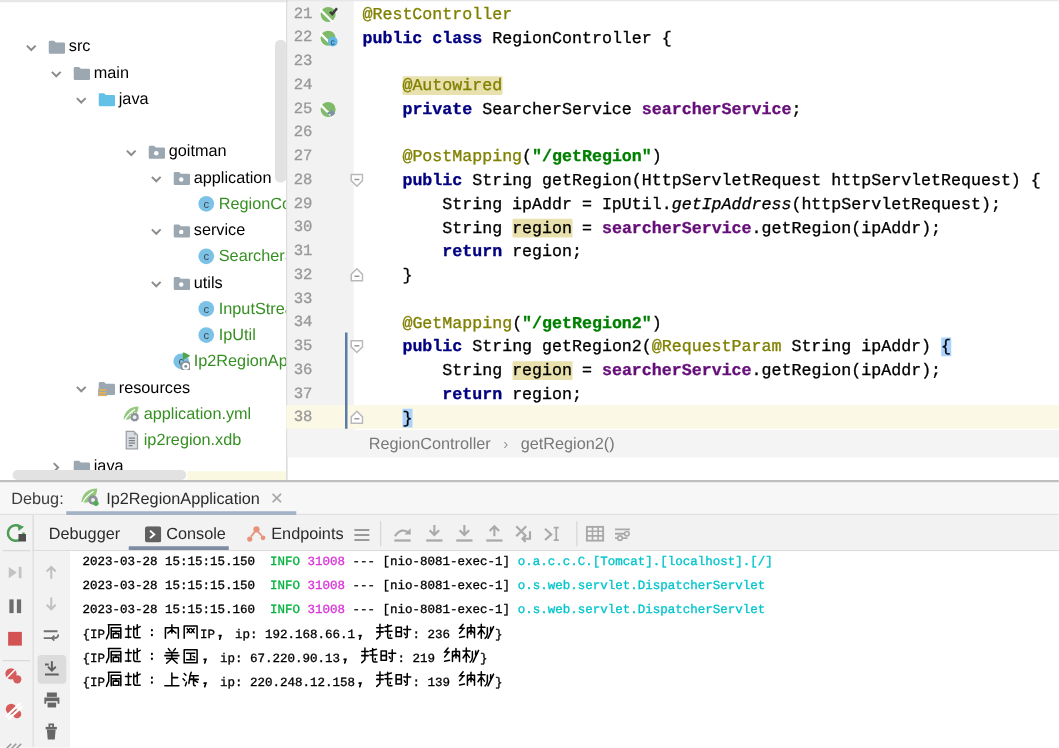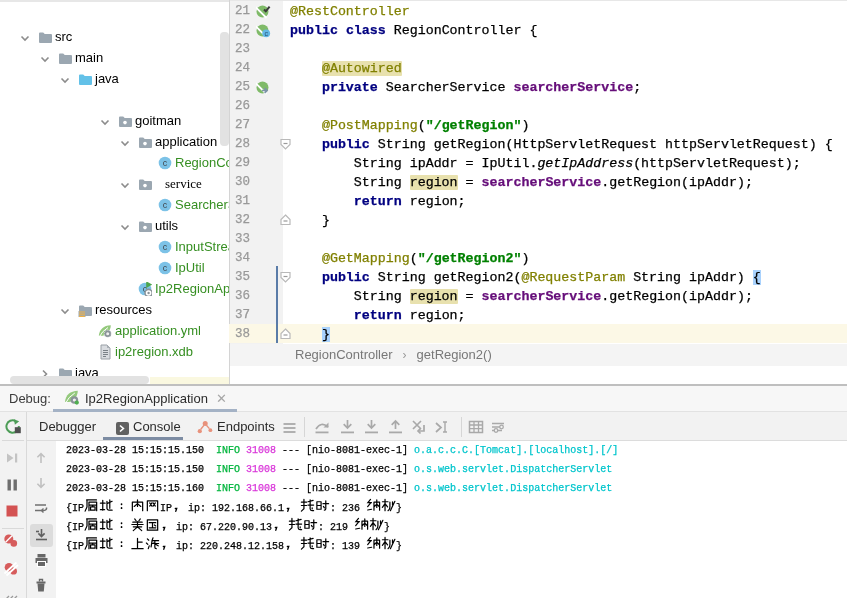--- a/index.html
+++ b/index.html
@@ -149,21 +149,21 @@
           <svg style="" width="11" height="11" viewBox="0 0 11 11">
             <path d="M2.5 4.5l3.5 3.5 3.5-3.5" fill="none" stroke="#8c8c8c" stroke-width="1.6"></path>
           </svg>
         </span>
         <span class="ti" style="left:138px">
           <svg style="" width="14" height="14" viewBox="0 0 14 14">
             <path d="M1 3.5q0-1 1-1h3.2l1.5 1.5H13q1 0 1 1V12q0 1-1 1H2q-1 0-1-1z" fill="#9ba7b1"></path>
             <circle cx="7" cy="8.6" r="1.8" fill="#fff"></circle>
           </svg>
         </span>
-        <span class="tl" style="left:165px;font-family:Liberation Serif, serif;">service</span>
+        <span class="tl" style="left:155px;">service</span>
       </div>
       <div class="trow" style="top:192px">
         <span class="ti" style="left:158px">
           <svg style="" width="14" height="14" viewBox="0 0 14 14">
             <circle cx="7" cy="7" r="6.3" fill="#7cc2e7"></circle>
             <text x="7" y="10.2" font-size="9" font-family="Liberation Sans" fill="#41484f" text-anchor="middle">c</text>
           </svg>
         </span>
         <span class="tl" style="left:175px;color:#368f22;">SearcherServiceImpl</span>
       </div>

